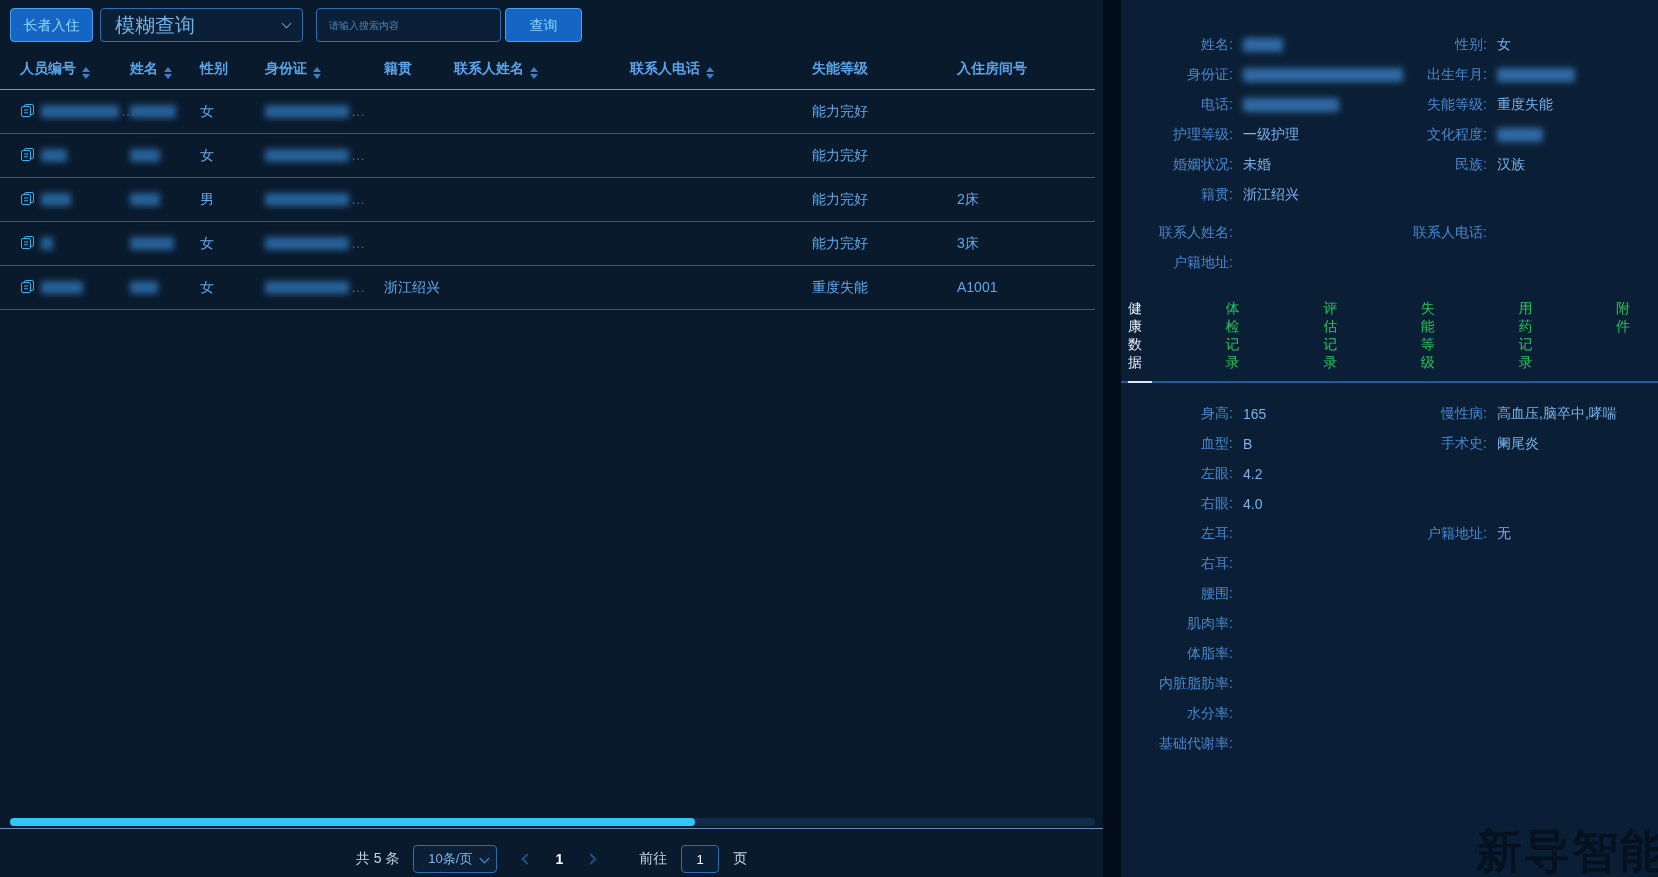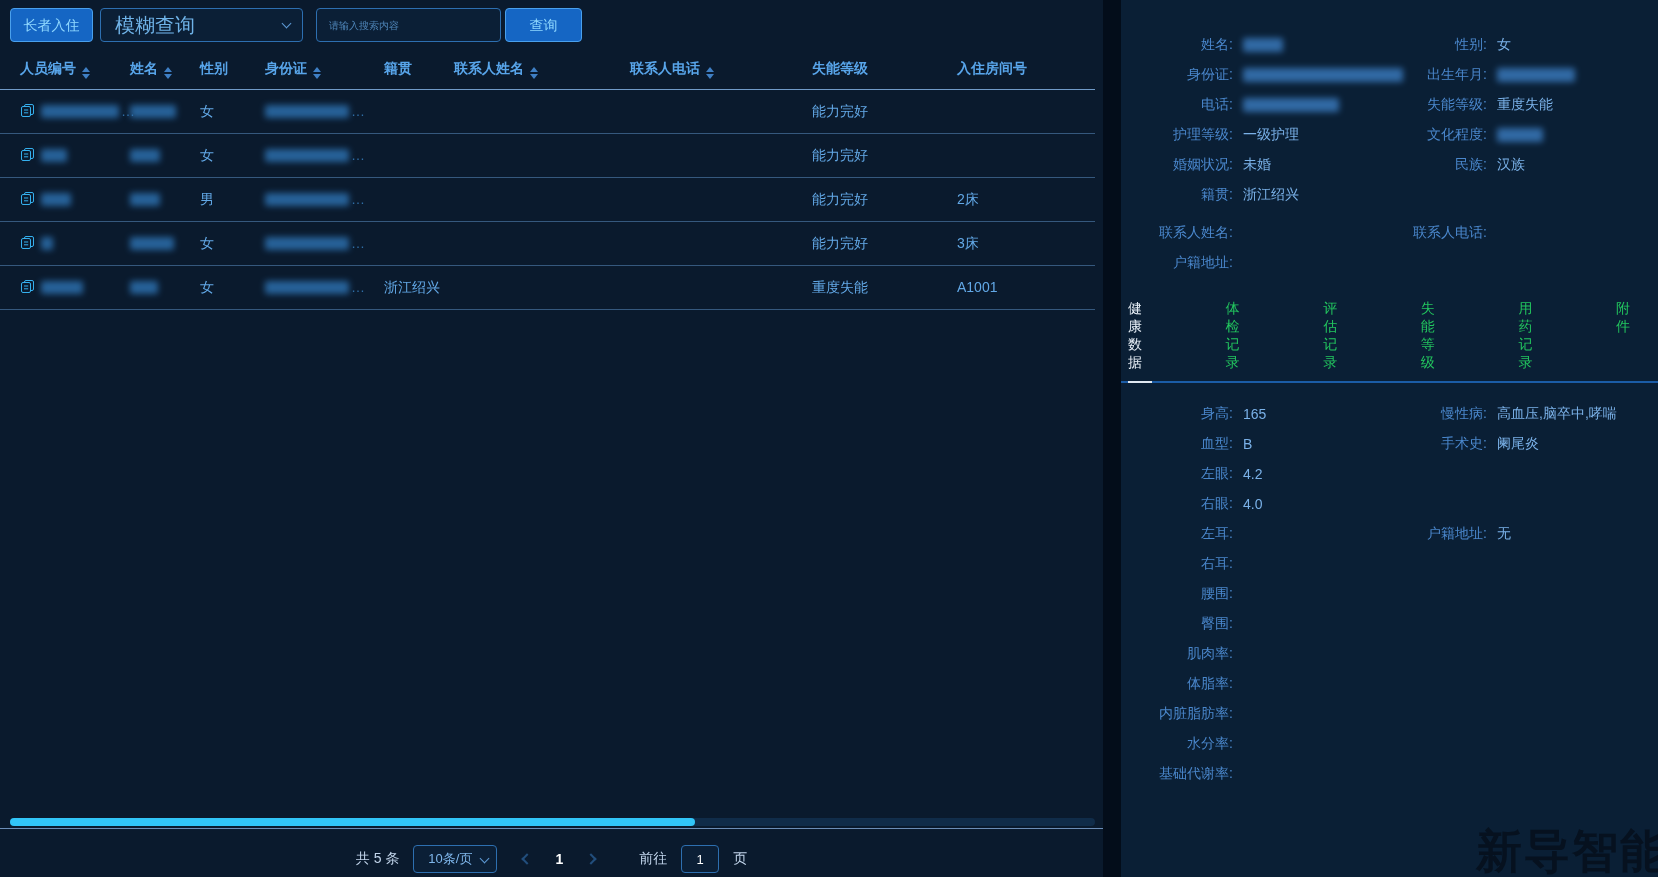--- a/index.html
+++ b/index.html
@@ -307,24 +307,20 @@
         </div>
         <div class="f-row">
           <span class="f-label">右耳:</span>
           <span class="f-val"></span>
         </div>
         <div class="f-row">
           <span class="f-label">腰围:</span>
           <span class="f-val"></span>
         </div>
         <div class="f-row">
-          <span class="f-label">臀围:</span>
-          <span class="f-val"></span>
-        </div>
-        <div class="f-row">
           <span class="f-label">肌肉率:</span>
           <span class="f-val"></span>
         </div>
         <div class="f-row">
           <span class="f-label">体脂率:</span>
           <span class="f-val"></span>
         </div>
         <div class="f-row">
           <span class="f-label">内脏脂肪率:</span>
           <span class="f-val"></span>

